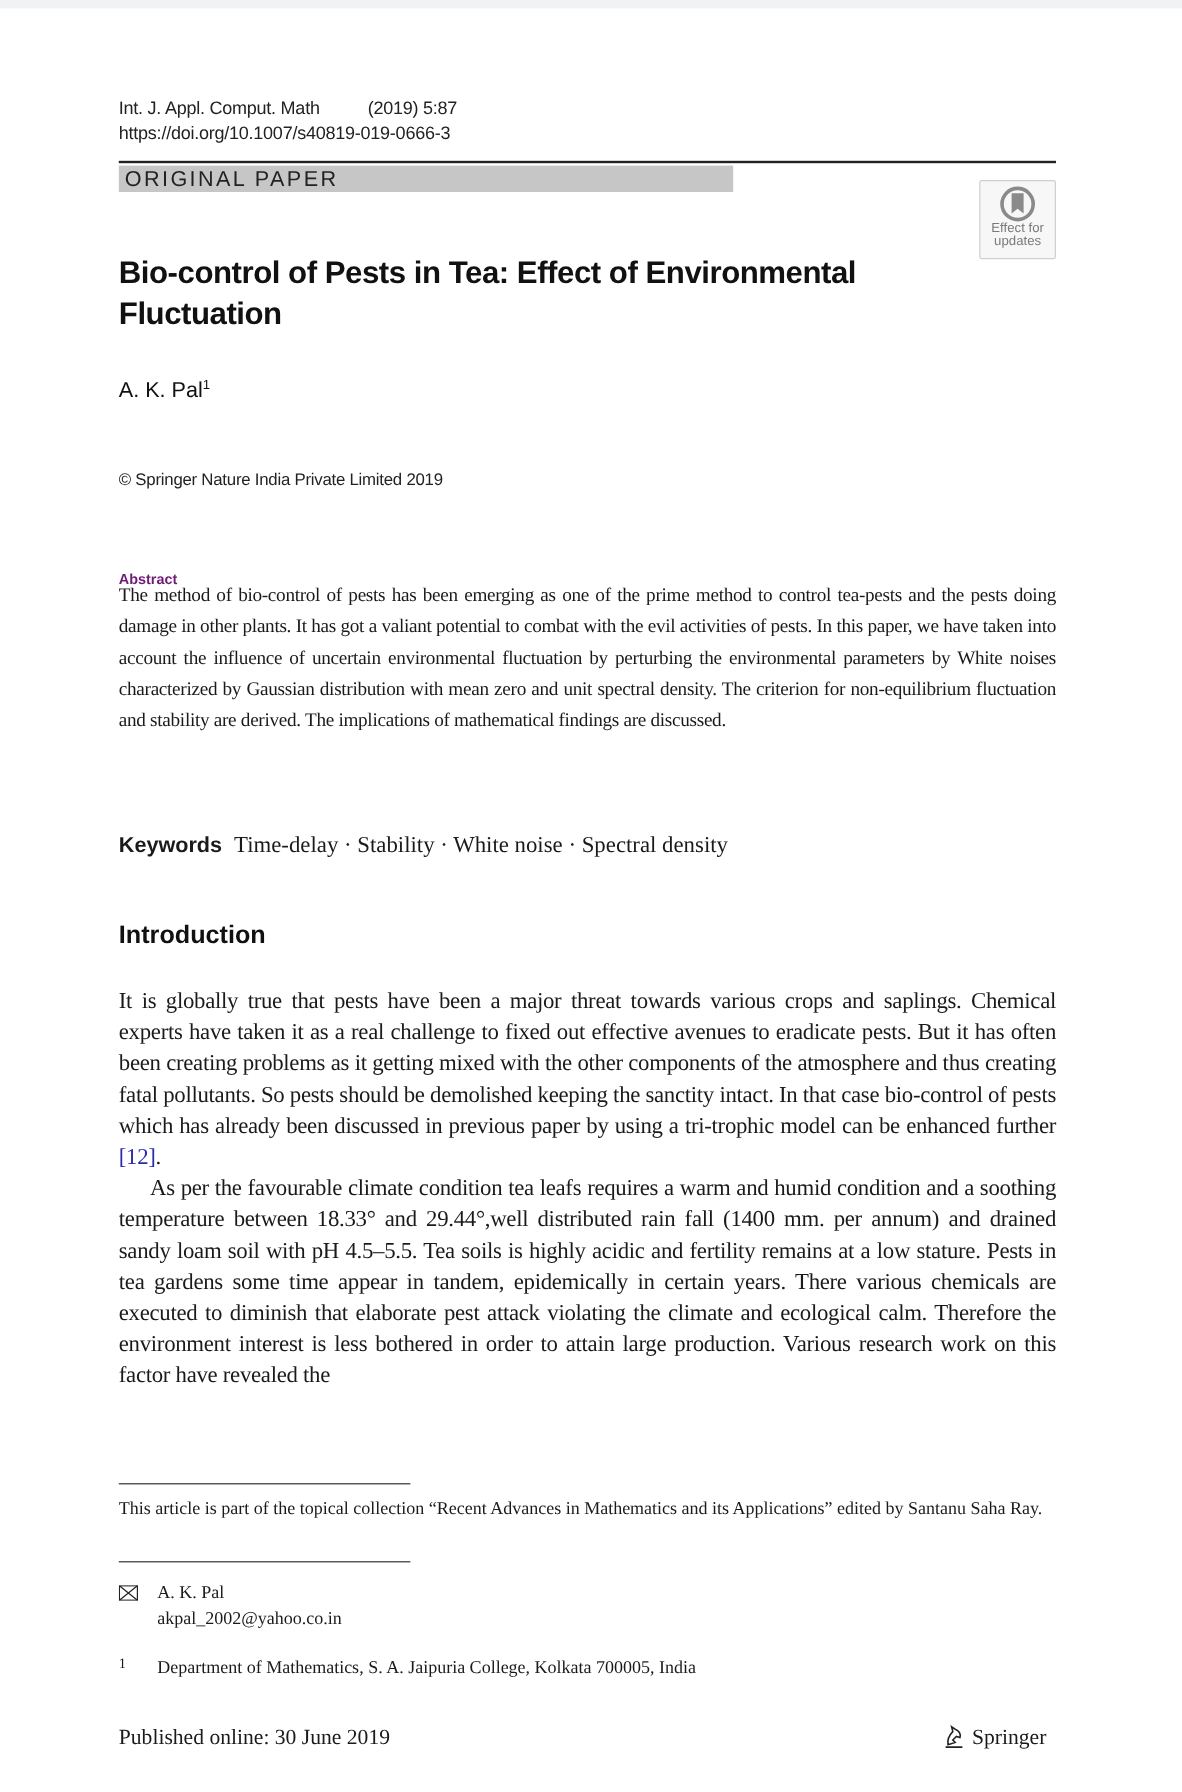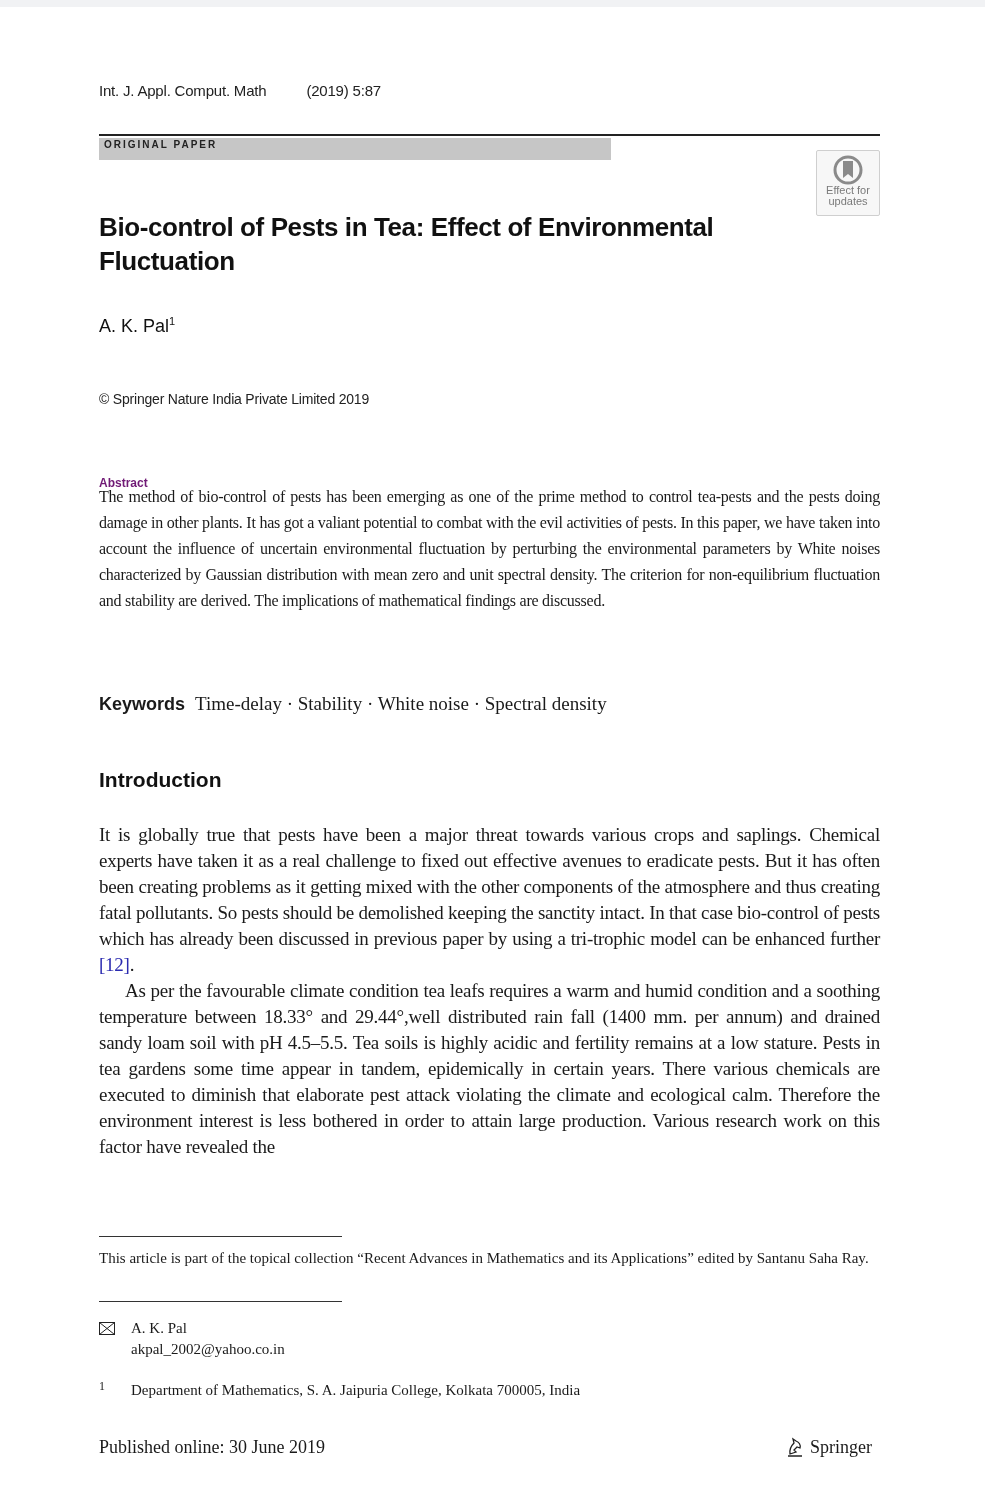--- a/index.html
+++ b/index.html
@@ -8,21 +8,21 @@
     font-family: "Liberation Serif", serif; color: #1a1a1a;
   }
   .topbar { position: absolute; left: 0; top: 0; width: 985px; height: 7px; background: #f1f2f4; }
   .sans { font-family: "Liberation Sans", sans-serif; }
   .abs { position: absolute; }
 
   .journal { left: 99px; top: 80px; font-size: 15px; line-height: 21px; color: #222; letter-spacing: -0.2px; }
   .journal .vol { margin-left: 40px; }
   .rule-top { left: 99px; top: 134px; width: 781px; height: 2px; background: #222; }
   .orig-bar { left: 99px; top: 138px; width: 512px; height: 22px; background: #c6c6c6; }
-  .orig-text { left: 104px; top: 139px; font-size: 10px; font-weight: bold; letter-spacing: 2px; color: #222; text-align: center; }
+  .orig-text { left: 104px; top: 139px; font-size: 18px; font-weight: normal; letter-spacing: 2px; color: #222; text-align: center; }
 
   .crossmark { left: 816px; top: 150px; width: 62px; height: 64px; border: 1px solid #cfcfcf; border-radius: 2px; background: #f7f7f7; text-align: center; }
   .crossmark .circ { width: 30px; height: 30px; margin: 4px auto 0; }
   .crossmark .lbl { font-size: 11px; line-height: 11px; color: #7a7a7a; font-family: "Liberation Sans", sans-serif; }
 
   .title { left: 99px; top: 210px; width: 640px; font-size: 26px; line-height: 34px; font-weight: bold; color: #111; letter-spacing: -0.4px; }
   .author { left: 99px; top: 315px; font-size: 18px; font-weight: normal; color: #111; }
   .author sup { font-size: 11px; }
   .copyright { left: 99px; top: 391px; font-size: 14px; color: #222; letter-spacing: -0.2px; }
 
@@ -54,20 +54,21 @@
   .springer { left: 786px; top: 1436px; font-size: 18px; color: #1a1a1a; display: flex; align-items: center; }
   .springer svg { margin-right: 6px; }
 </style>
 </head>
 <body>
 
 <div class="topbar"></div>
 
 <div class="abs journal sans">
   <div><span>Int. J. Appl. Comput. Math</span><span class="vol">(2019) 5:87</span></div>
+  <div>https://doi.org/10.1007/s40819-019-0666-3</div>
 </div>
 
 <div class="abs rule-top"></div>
 <div class="abs orig-bar"></div>
 <div class="abs orig-text sans">ORIGINAL PAPER</div>
 
 <div class="abs crossmark">
   <div class="circ">
     <svg width="30" height="30" viewBox="0 0 30 30">
       <circle cx="15" cy="15" r="13" fill="none" stroke="#8a8a8a" stroke-width="3"></circle>

